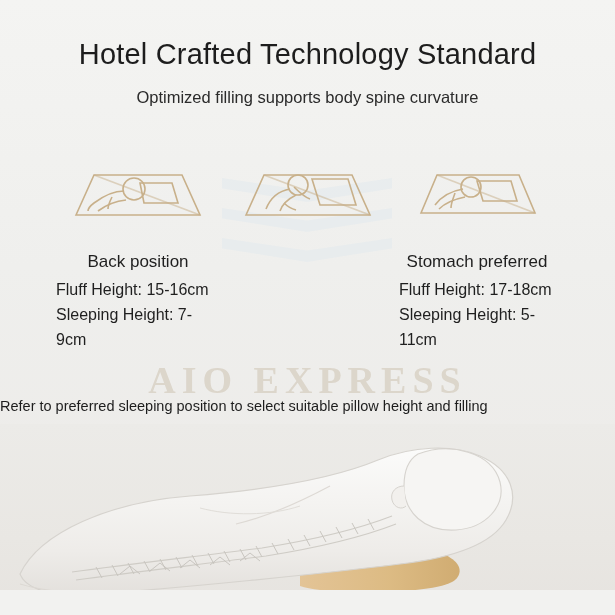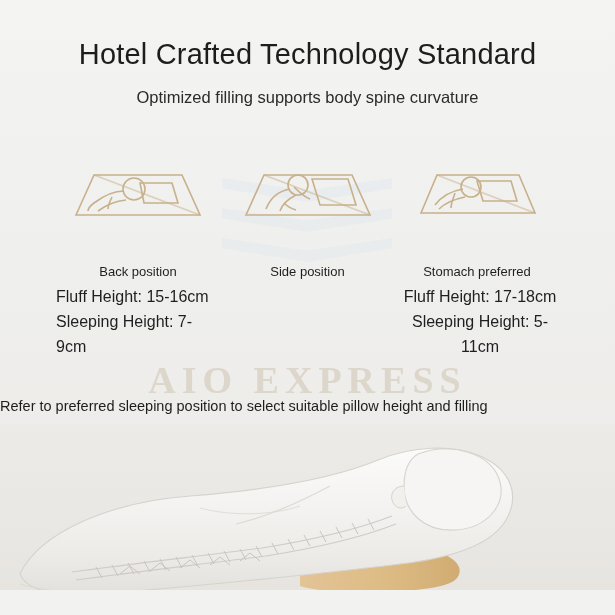--- a/index.html
+++ b/index.html
@@ -92,34 +92,34 @@
     text-align: center;
     position: relative;
   }
   .card .art {
     height: 78px;
     display: flex;
     align-items: center;
     justify-content: center;
   }
   .card .pos-label {
-    margin-top: 34px;
-    font-size: 13px;
+    margin-top: 22px;
+    font-size: 17px;
     color: #1f1f1f;
   }
   .card .spec {
     margin-top: 6px;
     font-size: 16px;
     color: #1f1f1f;
     line-height: 1.55;
     text-align: left;
     padding-left: 2px;
   }
   .card.c-mid .spec { padding-left: 4px; }
-  .card.c-right .spec { padding-left: 6px; text-align: center; }
+  .card.c-right .spec { padding-left: 6px; }
 
   .divider-note {
     position: absolute;
     top: 398px;
     left: 0;
     width: 615px;
     font-size: 14.5px;
     color: #1d1d1d;
   }
 
@@ -181,21 +181,20 @@
           <path d="M26 22 L132 62" stroke-opacity="0.5"></path>
           <path d="M74 26 L110 26 L118 52 L82 52 Z"></path>
           <circle cx="60" cy="32" r="10"></circle>
 
           <path d="M52 36 C40 38 32 46 28 56"></path>
           <path d="M58 42 C50 46 44 52 42 58"></path>
           <path d="M56 34 C62 40 66 44 72 46"></path>
           <path d="M46 50 C50 54 54 56 58 57"></path>
         </svg>
       </div>
-      <div class="pos-label">Side position</div>
     </div>
 
     <div class="card c-right">
       <div class="art">
         <svg width="140" height="76" viewBox="0 0 140 76" fill="none" stroke="#c8b08a" stroke-width="1.6">
           <path d="M14 60 L30 22 L112 22 L128 60 Z"></path>
           <path d="M30 22 L128 60" stroke-opacity="0.5"></path>
           <path d="M70 28 L104 28 L110 48 L76 48 Z"></path>
           <circle cx="64" cy="34" r="10"></circle>
 

